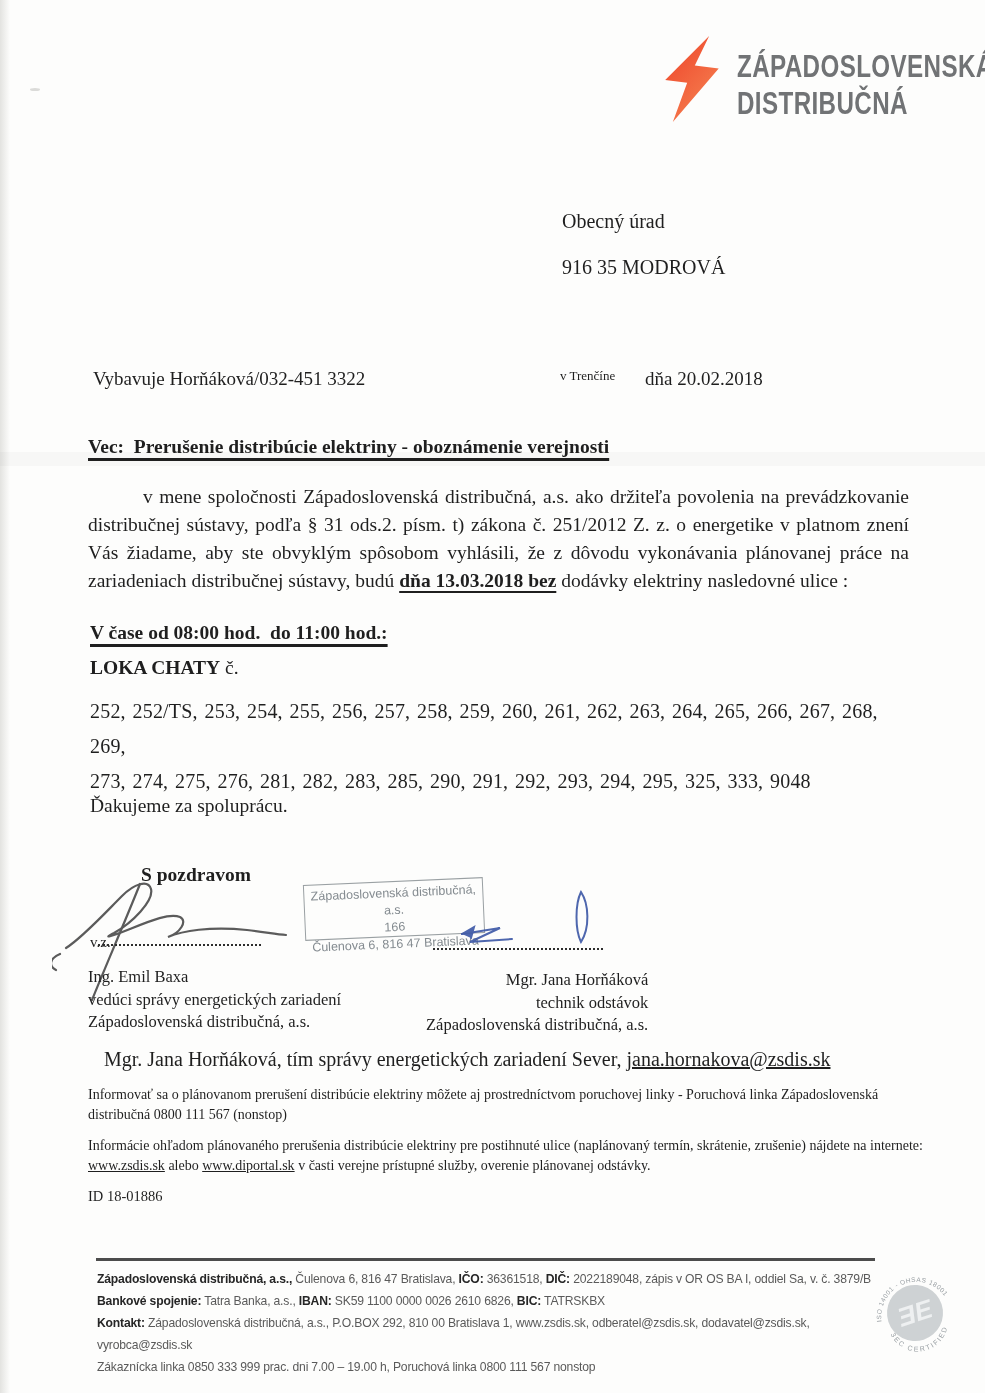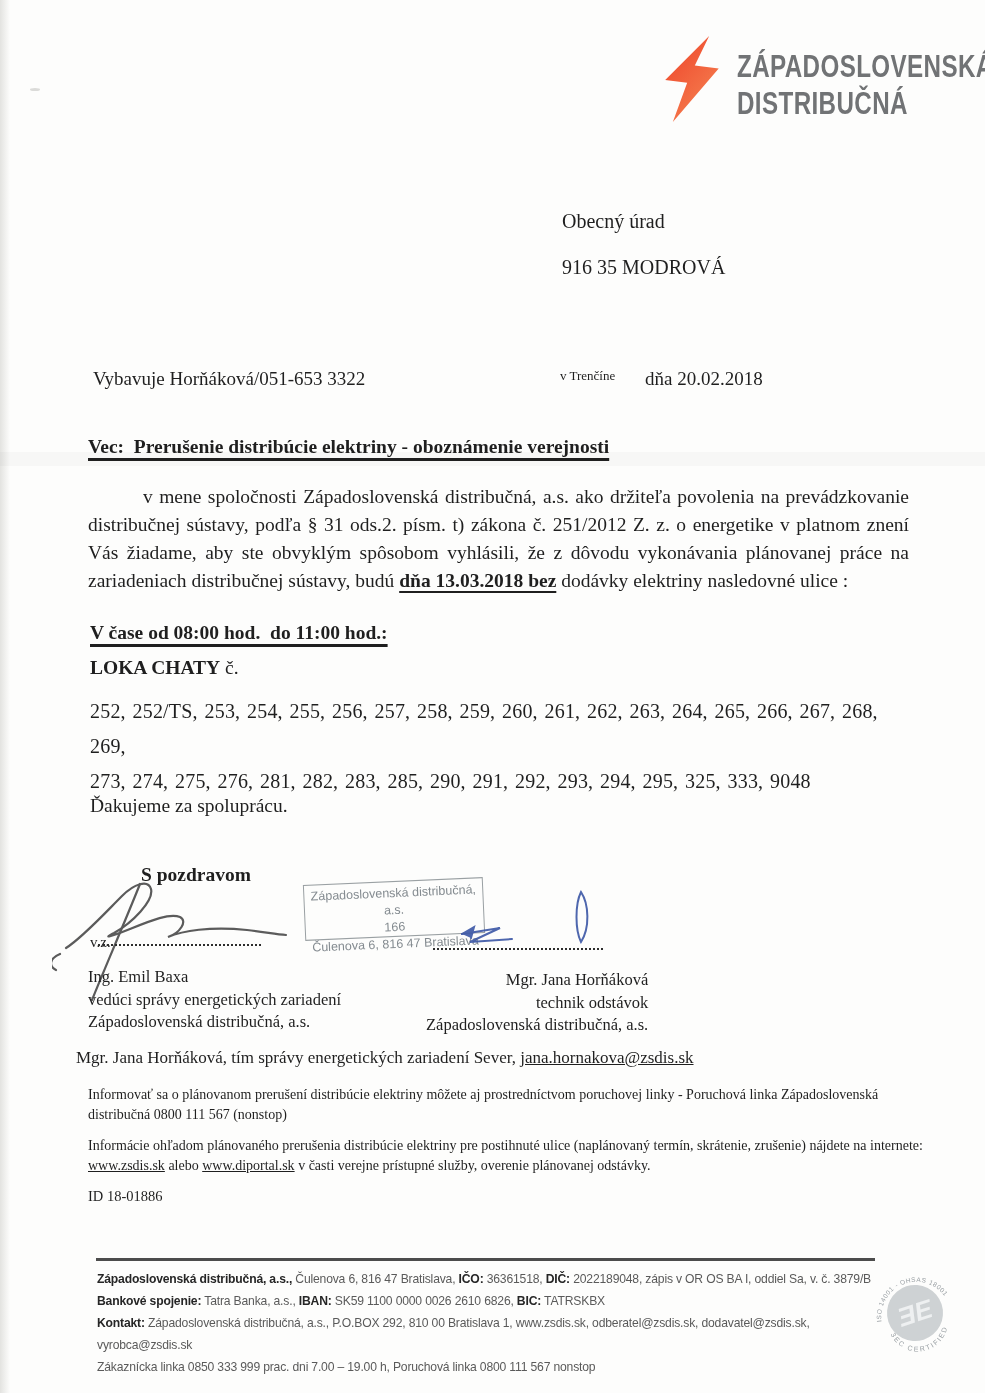--- a/index.html
+++ b/index.html
@@ -55,21 +55,21 @@
 
   .vz{position:absolute;left:90px;top:934px;font-size:15px;}
   .dots{position:absolute;height:0;border-bottom:2.5px dotted #2d2d2d;}
   .dots-left{left:98px;top:944px;width:163px;}
   .dots-right{left:433px;top:948px;width:170px;}
 
   .signer{position:absolute;font-size:16.5px;line-height:22.5px;}
   .signer-left{left:88px;top:966px;}
   .signer-right{left:426px;top:969px;text-align:right;}
 
-  .contact-line{position:absolute;left:76px;top:1048px;font-size:17px;text-align:center;}
+  .contact-line{position:absolute;left:104px;top:1048px;font-size:20px;text-align:center;}
   .contact-line .link{text-decoration:underline;}
 
   .info{position:absolute;left:88px;font-size:14px;line-height:19.5px;width:840px;}
   .info1{top:1085px;}
   .info2{top:1136px;}
   .info .link{text-decoration:underline;}
 
   .doc-id{position:absolute;left:88px;top:1188px;font-size:14.5px;}
 
   .footer-rule{position:absolute;left:96px;top:1258px;width:779px;height:2.5px;background:#4c4c4c;}
@@ -103,21 +103,21 @@
       <div>ZÁPADOSLOVENSKÁ</div>
       <div>DISTRIBUČNÁ</div>
     </div>
   </div>
 
   <div class="recipient">
     <div>Obecný úrad</div>
     <div>916 35 MODROVÁ</div>
   </div>
 
-  <div class="ref-handler">Vybavuje Horňáková/051-653 3322</div>
+  <div class="ref-handler">Vybavuje Horňáková/032-451 3322</div>
   <div class="ref-place">v Trenčíne</div>
   <div class="ref-date">dňa 20.02.2018</div>
 
   <div class="subject">Vec:&nbsp; Prerušenie distribúcie elektriny - oboznámenie verejnosti</div>
 
   <p class="bodytext"><span>v mene spoločnosti Západoslovenská distribučná, a.s. ako držiteľa povolenia na prevádzkovanie distribučnej sústavy, podľa § 31 ods.2. písm. t) zákona č. 251/2012 Z. z. o energetike v platnom znení Vás žiadame, aby ste obvyklým spôsobom vyhlásili, že z dôvodu vykonávania plánovanej práce na zariadeniach distribučnej sústavy, budú </span><span class="bu">dňa 13.03.2018 bez</span><span> dodávky elektriny nasledovné ulice :</span></p>
 
   <div class="time-heading">V čase od 08:00 hod.&nbsp; do 11:00 hod.:</div>
   <div class="loka"><span class="b">LOKA CHATY</span><span> č.</span></div>
   <div class="numbers">

